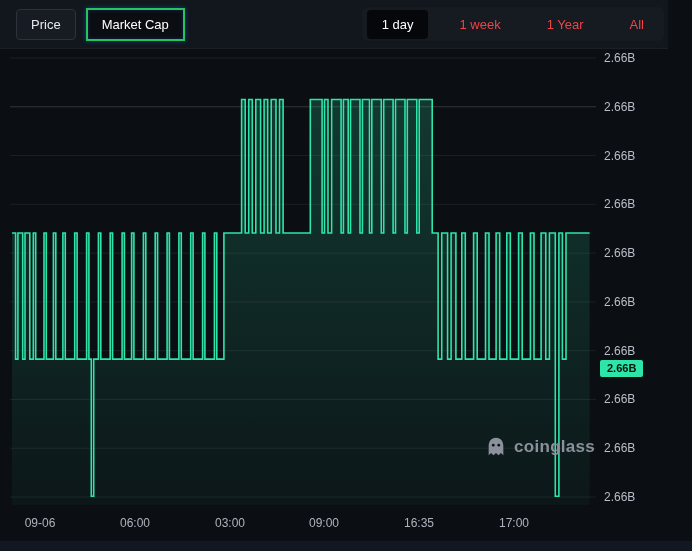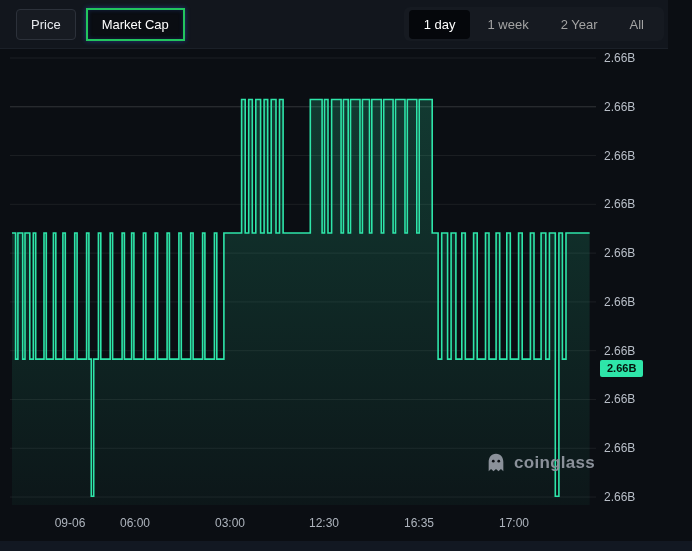--- a/index.html
+++ b/index.html
@@ -20,43 +20,43 @@
   }
   .btn-price{
     margin-left:16px;background:#171b22;border:1px solid #2c313a;color:#e7eaee;
   }
   .btn-marketcap{
     margin-left:10px;background:#0a0d12;border:2px solid #22c55e;color:#ffffff;
     border-radius:0;box-shadow:0 0 5px rgba(46,107,240,.45), inset 0 0 4px rgba(46,107,240,.25);
   }
   .ranges{
     position:absolute;right:4px;top:7px;height:34px;background:#161a21;
-    border-radius:6px;display:flex;align-items:center;padding:0 5px;gap:2px;
+    border-radius:6px;display:flex;align-items:center;padding:0 5px;gap:16px;
   }
   .range-item{
-    color:#a3a3a3;font-size:13px;padding:7px 15px;border-radius:4px;cursor:pointer;
+    color:#ef4444;font-size:13px;padding:7px 15px;border-radius:4px;cursor:pointer;
     white-space:nowrap;
   }
   .range-item.active{background:#05070b;color:#ffffff;}
   
   #chart-svg{position:absolute;left:0;top:0;z-index:1;}
   .y-label{
     position:absolute;left:604px;color:#b9bfc8;font-size:12px;z-index:3;
   }
   .cur-badge{
     position:absolute;left:600px;top:360px;z-index:4;
     background:#2ee5a9;color:#04140d;font-size:11px;font-weight:bold;
     padding:3px 7px;border-radius:2px;line-height:1;
   }
   .x-label{
     position:absolute;top:516px;transform:translateX(-50%);
     color:#aeb4bd;font-size:12px;z-index:3;white-space:nowrap;
   }
   .watermark{
-    position:absolute;left:485px;top:452px;z-index:3;
+    position:absolute;left:485px;top:436px;z-index:3;
     display:flex;align-items:center;gap:7px;color:#8b919a;
     font-size:17px;font-weight:bold;letter-spacing:.3px;
   }
   .watermark svg{display:block;}
   .bottom-strip{
     position:absolute;left:0;bottom:0;width:692px;height:10px;
     background:#121822;z-index:5;
   }
 </style>
 </head>
@@ -84,45 +84,45 @@
       <path d="M12.0 233.0 L15.6 233.0 L15.6 359.1 L17.9 359.1 L17.9 233.0 L22.7 233.0 L22.7 359.1 L25.0 359.1 L25.0 233.0 L29.8 233.0 L29.8 359.1 L33.3 359.1 L33.3 233.0 L35.7 233.0 L35.7 359.1 L44.0 359.1 L44.0 233.0 L46.3 233.0 L46.3 359.1 L53.4 359.1 L53.4 233.0 L55.8 233.0 L55.8 359.1 L62.9 359.1 L62.9 233.0 L65.3 233.0 L65.3 359.1 L74.7 359.1 L74.7 233.0 L77.1 233.0 L77.1 359.1 L86.6 359.1 L86.6 233.0 L88.9 233.0 L88.9 359.1 L91.3 359.1 L91.3 496.3 L93.7 496.3 L93.7 359.1 L98.4 359.1 L98.4 233.0 L100.8 233.0 L100.8 359.1 L110.2 359.1 L110.2 233.0 L112.6 233.0 L112.6 359.1 L122.1 359.1 L122.1 233.0 L124.4 233.0 L124.4 359.1 L131.6 359.1 L131.6 233.0 L133.9 233.0 L133.9 359.1 L143.4 359.1 L143.4 233.0 L145.8 233.0 L145.8 359.1 L155.2 359.1 L155.2 233.0 L157.6 233.0 L157.6 359.1 L167.1 359.1 L167.1 233.0 L169.4 233.0 L169.4 359.1 L178.9 359.1 L178.9 233.0 L181.3 233.0 L181.3 359.1 L190.7 359.1 L190.7 233.0 L193.1 233.0 L193.1 359.1 L202.6 359.1 L202.6 233.0 L204.9 233.0 L204.9 359.1 L214.4 359.1 L214.4 233.0 L216.8 233.0 L216.8 359.1 L223.9 359.1 L223.9 233.0 L241.6 233.0 L241.6 99.5 L245.2 99.5 L245.2 233.0 L248.7 233.0 L248.7 99.5 L252.3 99.5 L252.3 233.0 L255.8 233.0 L255.8 99.5 L260.6 99.5 L260.6 233.0 L264.1 233.0 L264.1 99.5 L267.7 99.5 L267.7 233.0 L271.2 233.0 L271.2 99.5 L276.0 99.5 L276.0 233.0 L279.5 233.0 L279.5 99.5 L283.1 99.5 L283.1 233.0 L310.3 233.0 L310.3 99.5 L322.1 99.5 L322.1 233.0 L324.5 233.0 L324.5 99.5 L328.0 99.5 L328.0 233.0 L331.6 233.0 L331.6 99.5 L341.1 99.5 L341.1 233.0 L343.4 233.0 L343.4 99.5 L348.2 99.5 L348.2 233.0 L350.5 233.0 L350.5 99.5 L360.0 99.5 L360.0 233.0 L362.4 233.0 L362.4 99.5 L369.5 99.5 L369.5 233.0 L371.8 233.0 L371.8 99.5 L381.3 99.5 L381.3 233.0 L383.7 233.0 L383.7 99.5 L393.1 99.5 L393.1 233.0 L395.5 233.0 L395.5 99.5 L405.0 99.5 L405.0 233.0 L407.3 233.0 L407.3 99.5 L416.8 99.5 L416.8 233.0 L419.2 233.0 L419.2 99.5 L432.2 99.5 L432.2 233.0 L438.1 233.0 L438.1 359.1 L441.7 359.1 L441.7 233.0 L447.6 233.0 L447.6 359.1 L451.1 359.1 L451.1 233.0 L455.9 233.0 L455.9 359.1 L461.8 359.1 L461.8 233.0 L465.3 233.0 L465.3 359.1 L473.6 359.1 L473.6 233.0 L477.2 233.0 L477.2 359.1 L485.5 359.1 L485.5 233.0 L489.0 233.0 L489.0 359.1 L496.1 359.1 L496.1 233.0 L499.7 233.0 L499.7 359.1 L506.8 359.1 L506.8 233.0 L510.3 233.0 L510.3 359.1 L518.6 359.1 L518.6 233.0 L522.2 233.0 L522.2 359.1 L530.4 359.1 L530.4 233.0 L534.0 233.0 L534.0 359.1 L541.1 359.1 L541.1 233.0 L545.8 233.0 L545.8 359.1 L549.4 359.1 L549.4 233.0 L555.3 233.0 L555.3 496.3 L558.9 496.3 L558.9 233.0 L562.4 233.0 L562.4 359.1 L566.0 359.1 L566.0 233.0 L589.6 233.0 L589.6 505 L12.0 505 Z" fill="url(#areaGrad)" stroke="none"></path>
       <path d="M12.0 233.0 L15.6 233.0 L15.6 359.1 L17.9 359.1 L17.9 233.0 L22.7 233.0 L22.7 359.1 L25.0 359.1 L25.0 233.0 L29.8 233.0 L29.8 359.1 L33.3 359.1 L33.3 233.0 L35.7 233.0 L35.7 359.1 L44.0 359.1 L44.0 233.0 L46.3 233.0 L46.3 359.1 L53.4 359.1 L53.4 233.0 L55.8 233.0 L55.8 359.1 L62.9 359.1 L62.9 233.0 L65.3 233.0 L65.3 359.1 L74.7 359.1 L74.7 233.0 L77.1 233.0 L77.1 359.1 L86.6 359.1 L86.6 233.0 L88.9 233.0 L88.9 359.1 L91.3 359.1 L91.3 496.3 L93.7 496.3 L93.7 359.1 L98.4 359.1 L98.4 233.0 L100.8 233.0 L100.8 359.1 L110.2 359.1 L110.2 233.0 L112.6 233.0 L112.6 359.1 L122.1 359.1 L122.1 233.0 L124.4 233.0 L124.4 359.1 L131.6 359.1 L131.6 233.0 L133.9 233.0 L133.9 359.1 L143.4 359.1 L143.4 233.0 L145.8 233.0 L145.8 359.1 L155.2 359.1 L155.2 233.0 L157.6 233.0 L157.6 359.1 L167.1 359.1 L167.1 233.0 L169.4 233.0 L169.4 359.1 L178.9 359.1 L178.9 233.0 L181.3 233.0 L181.3 359.1 L190.7 359.1 L190.7 233.0 L193.1 233.0 L193.1 359.1 L202.6 359.1 L202.6 233.0 L204.9 233.0 L204.9 359.1 L214.4 359.1 L214.4 233.0 L216.8 233.0 L216.8 359.1 L223.9 359.1 L223.9 233.0 L241.6 233.0 L241.6 99.5 L245.2 99.5 L245.2 233.0 L248.7 233.0 L248.7 99.5 L252.3 99.5 L252.3 233.0 L255.8 233.0 L255.8 99.5 L260.6 99.5 L260.6 233.0 L264.1 233.0 L264.1 99.5 L267.7 99.5 L267.7 233.0 L271.2 233.0 L271.2 99.5 L276.0 99.5 L276.0 233.0 L279.5 233.0 L279.5 99.5 L283.1 99.5 L283.1 233.0 L310.3 233.0 L310.3 99.5 L322.1 99.5 L322.1 233.0 L324.5 233.0 L324.5 99.5 L328.0 99.5 L328.0 233.0 L331.6 233.0 L331.6 99.5 L341.1 99.5 L341.1 233.0 L343.4 233.0 L343.4 99.5 L348.2 99.5 L348.2 233.0 L350.5 233.0 L350.5 99.5 L360.0 99.5 L360.0 233.0 L362.4 233.0 L362.4 99.5 L369.5 99.5 L369.5 233.0 L371.8 233.0 L371.8 99.5 L381.3 99.5 L381.3 233.0 L383.7 233.0 L383.7 99.5 L393.1 99.5 L393.1 233.0 L395.5 233.0 L395.5 99.5 L405.0 99.5 L405.0 233.0 L407.3 233.0 L407.3 99.5 L416.8 99.5 L416.8 233.0 L419.2 233.0 L419.2 99.5 L432.2 99.5 L432.2 233.0 L438.1 233.0 L438.1 359.1 L441.7 359.1 L441.7 233.0 L447.6 233.0 L447.6 359.1 L451.1 359.1 L451.1 233.0 L455.9 233.0 L455.9 359.1 L461.8 359.1 L461.8 233.0 L465.3 233.0 L465.3 359.1 L473.6 359.1 L473.6 233.0 L477.2 233.0 L477.2 359.1 L485.5 359.1 L485.5 233.0 L489.0 233.0 L489.0 359.1 L496.1 359.1 L496.1 233.0 L499.7 233.0 L499.7 359.1 L506.8 359.1 L506.8 233.0 L510.3 233.0 L510.3 359.1 L518.6 359.1 L518.6 233.0 L522.2 233.0 L522.2 359.1 L530.4 359.1 L530.4 233.0 L534.0 233.0 L534.0 359.1 L541.1 359.1 L541.1 233.0 L545.8 233.0 L545.8 359.1 L549.4 359.1 L549.4 233.0 L555.3 233.0 L555.3 496.3 L558.9 496.3 L558.9 233.0 L562.4 233.0 L562.4 359.1 L566.0 359.1 L566.0 233.0 L589.6 233.0" fill="none" stroke="#2EE5A9" stroke-width="1.6"></path>
     </svg>
 
   <div class="toolbar">
     <div class="btn btn-price">Price</div>
     <div class="btn btn-marketcap">Market Cap</div>
     <div class="ranges" id="ranges">
         <div class="range-item active">1 day</div>
         <div class="range-item">1 week</div>
-        <div class="range-item">2 Year</div>
+        <div class="range-item">1 Year</div>
         <div class="range-item">All</div>
       </div>
   </div>
 
   <div id="y-axis">
       <div class="y-label" style="top: 51px;">2.66B</div>
       <div class="y-label" style="top: 99.78px;">2.66B</div>
       <div class="y-label" style="top: 148.56px;">2.66B</div>
       <div class="y-label" style="top: 197.34px;">2.66B</div>
       <div class="y-label" style="top: 246.12px;">2.66B</div>
       <div class="y-label" style="top: 294.9px;">2.66B</div>
       <div class="y-label" style="top: 343.68px;">2.66B</div>
       <div class="y-label" style="top: 392.46px;">2.66B</div>
       <div class="y-label" style="top: 441.24px;">2.66B</div>
       <div class="y-label" style="top: 490.02px;">2.66B</div>
     </div>
 
   <div class="cur-badge">2.66B</div>
 
   <div id="x-axis">
-      <div class="x-label" style="left: 40px; margin-left: 30px;">09-06</div>
+      <div class="x-label" style="left: 40px;">09-06</div>
       <div class="x-label" style="left: 135px;">06:00</div>
       <div class="x-label" style="left: 230px;">03:00</div>
-      <div class="x-label" style="left: 324px;">12:30</div>
+      <div class="x-label" style="left: 324px;">09:00</div>
       <div class="x-label" style="left: 419px;">16:35</div>
       <div class="x-label" style="left: 514px;">17:00</div>
     </div>
 
   <div class="watermark">
     <svg width="22" height="22" viewBox="0 0 24 24">
       <path fill="#8b919a" d="M12 2 C6.5 2 4 6.5 4 11 L4 21 L6.6 18.6 L9.3 21 L12 18.6 L14.7 21 L17.4 18.6 L20 21 L20 11 C20 6.5 17.5 2 12 2 Z"></path>
       <circle cx="9" cy="10" r="1.5" fill="#0b0e13"></circle>
       <circle cx="15" cy="10" r="1.5" fill="#0b0e13"></circle>
     </svg>

